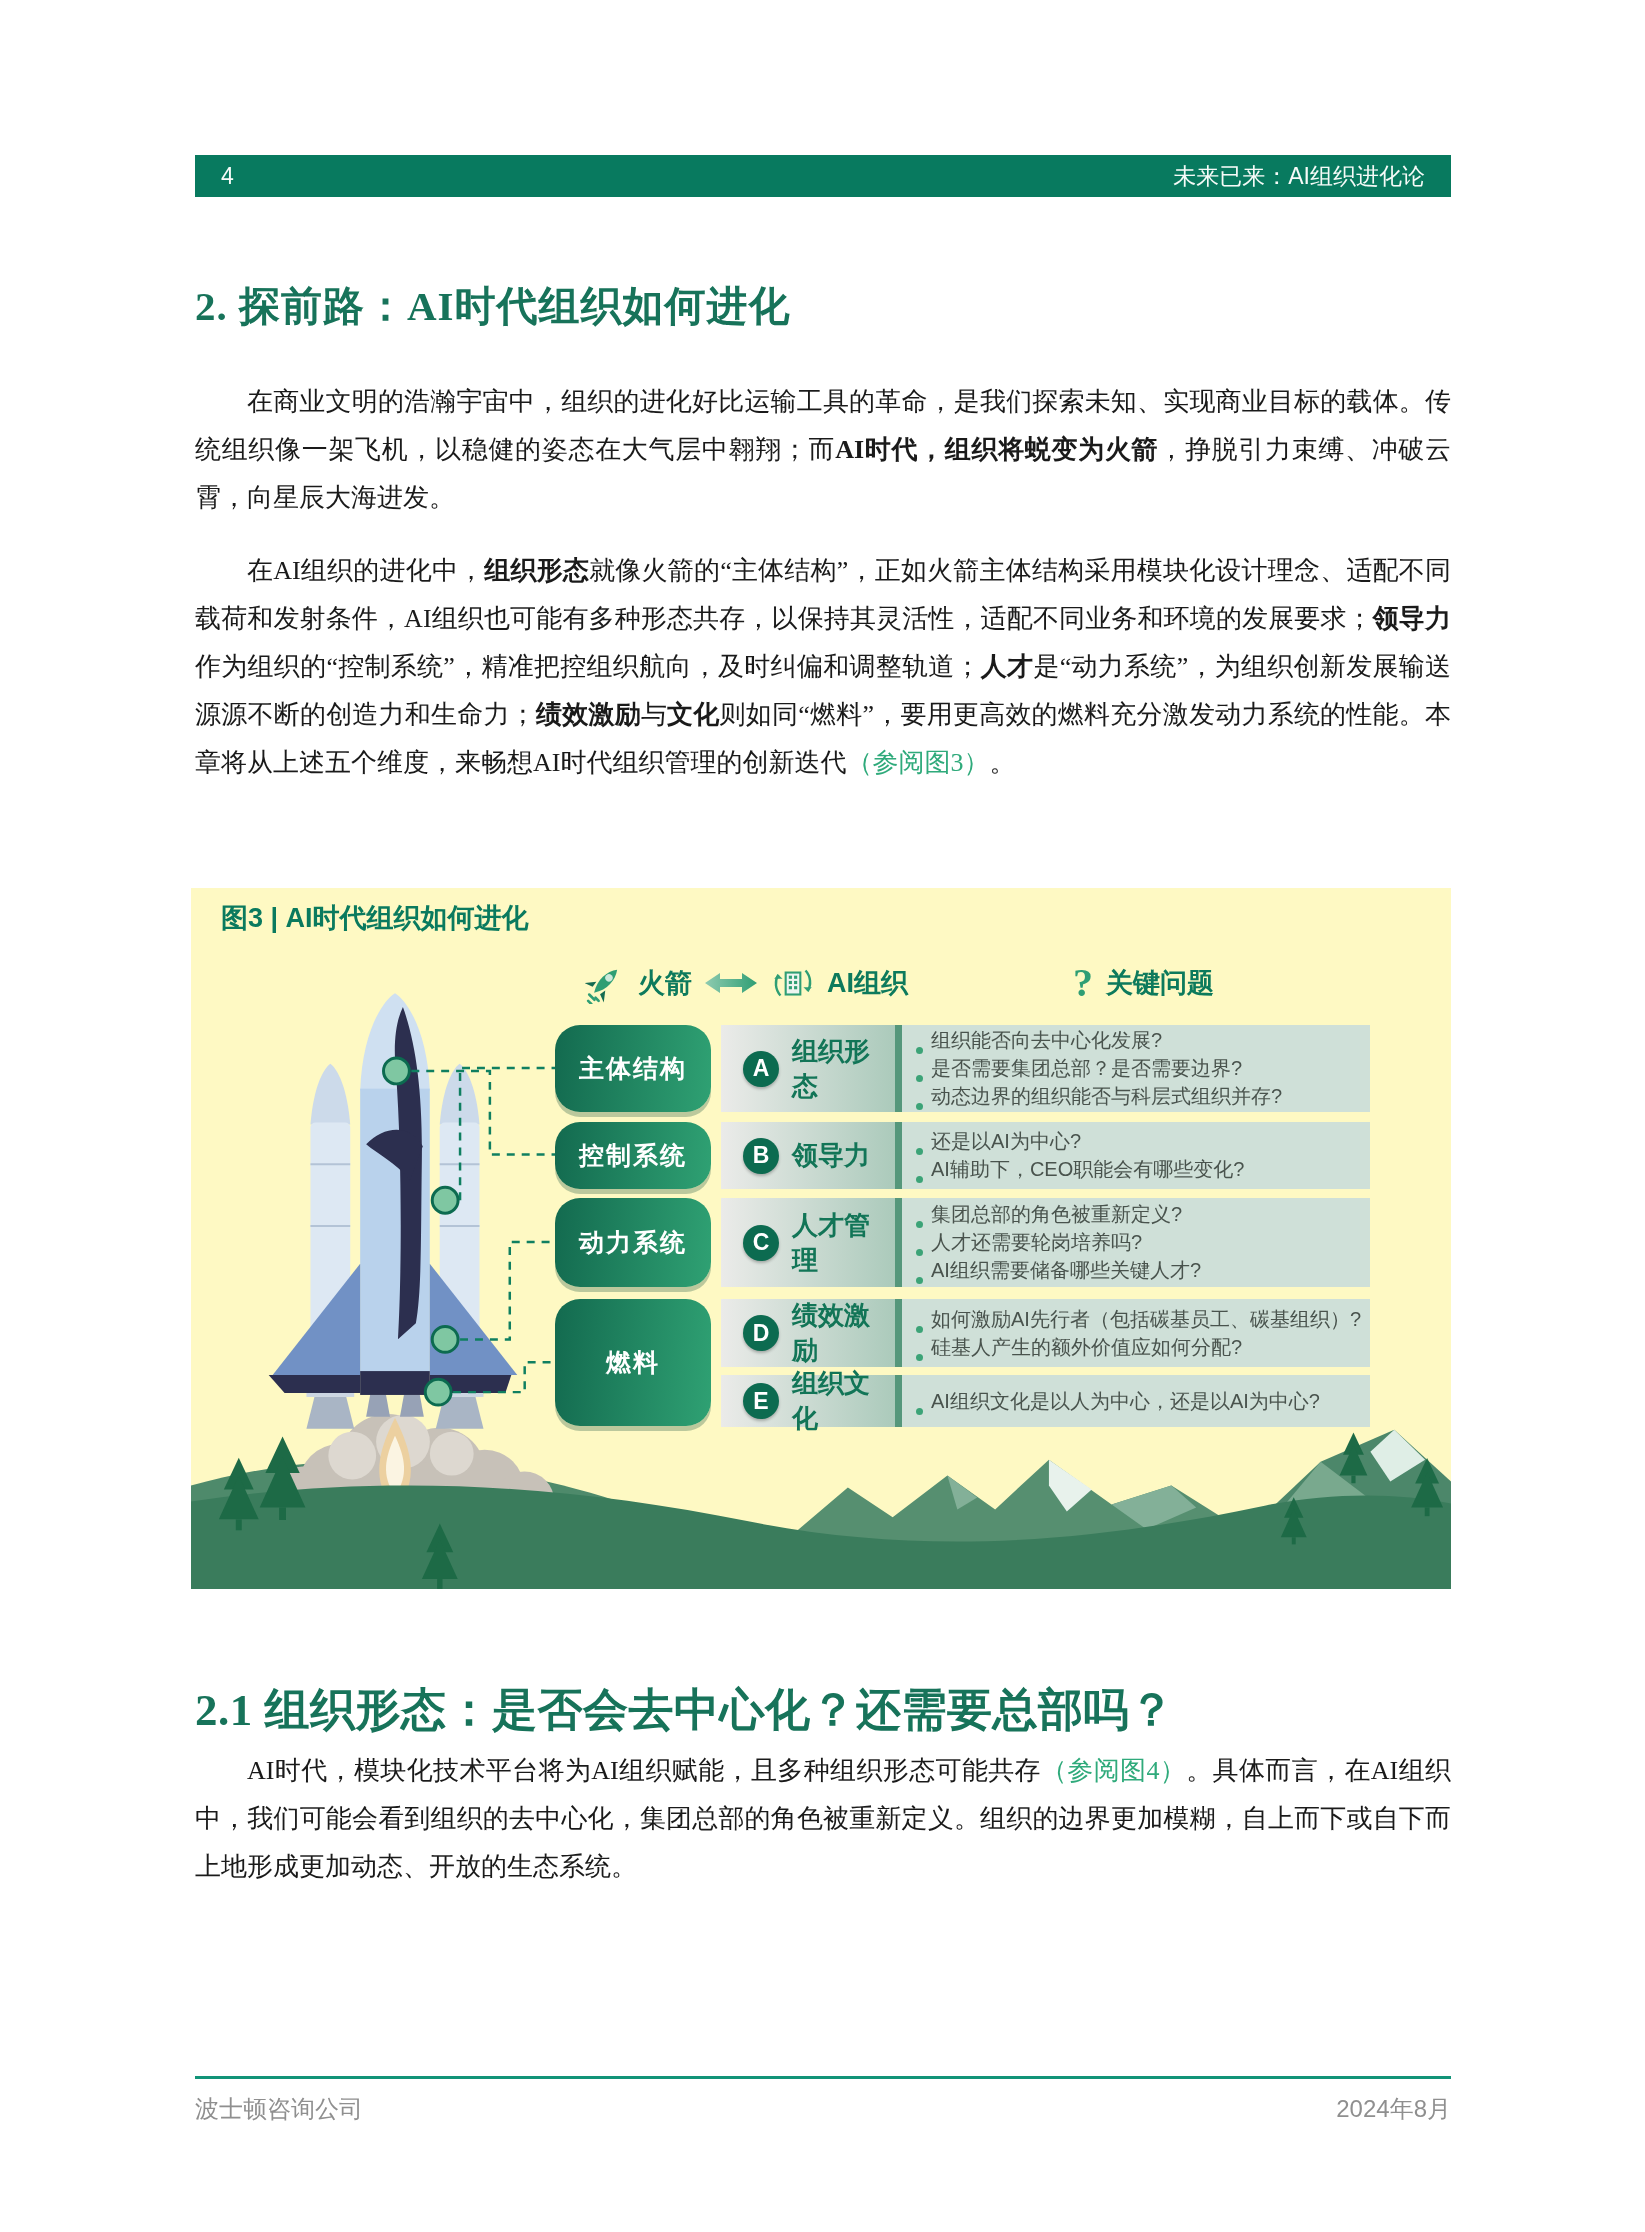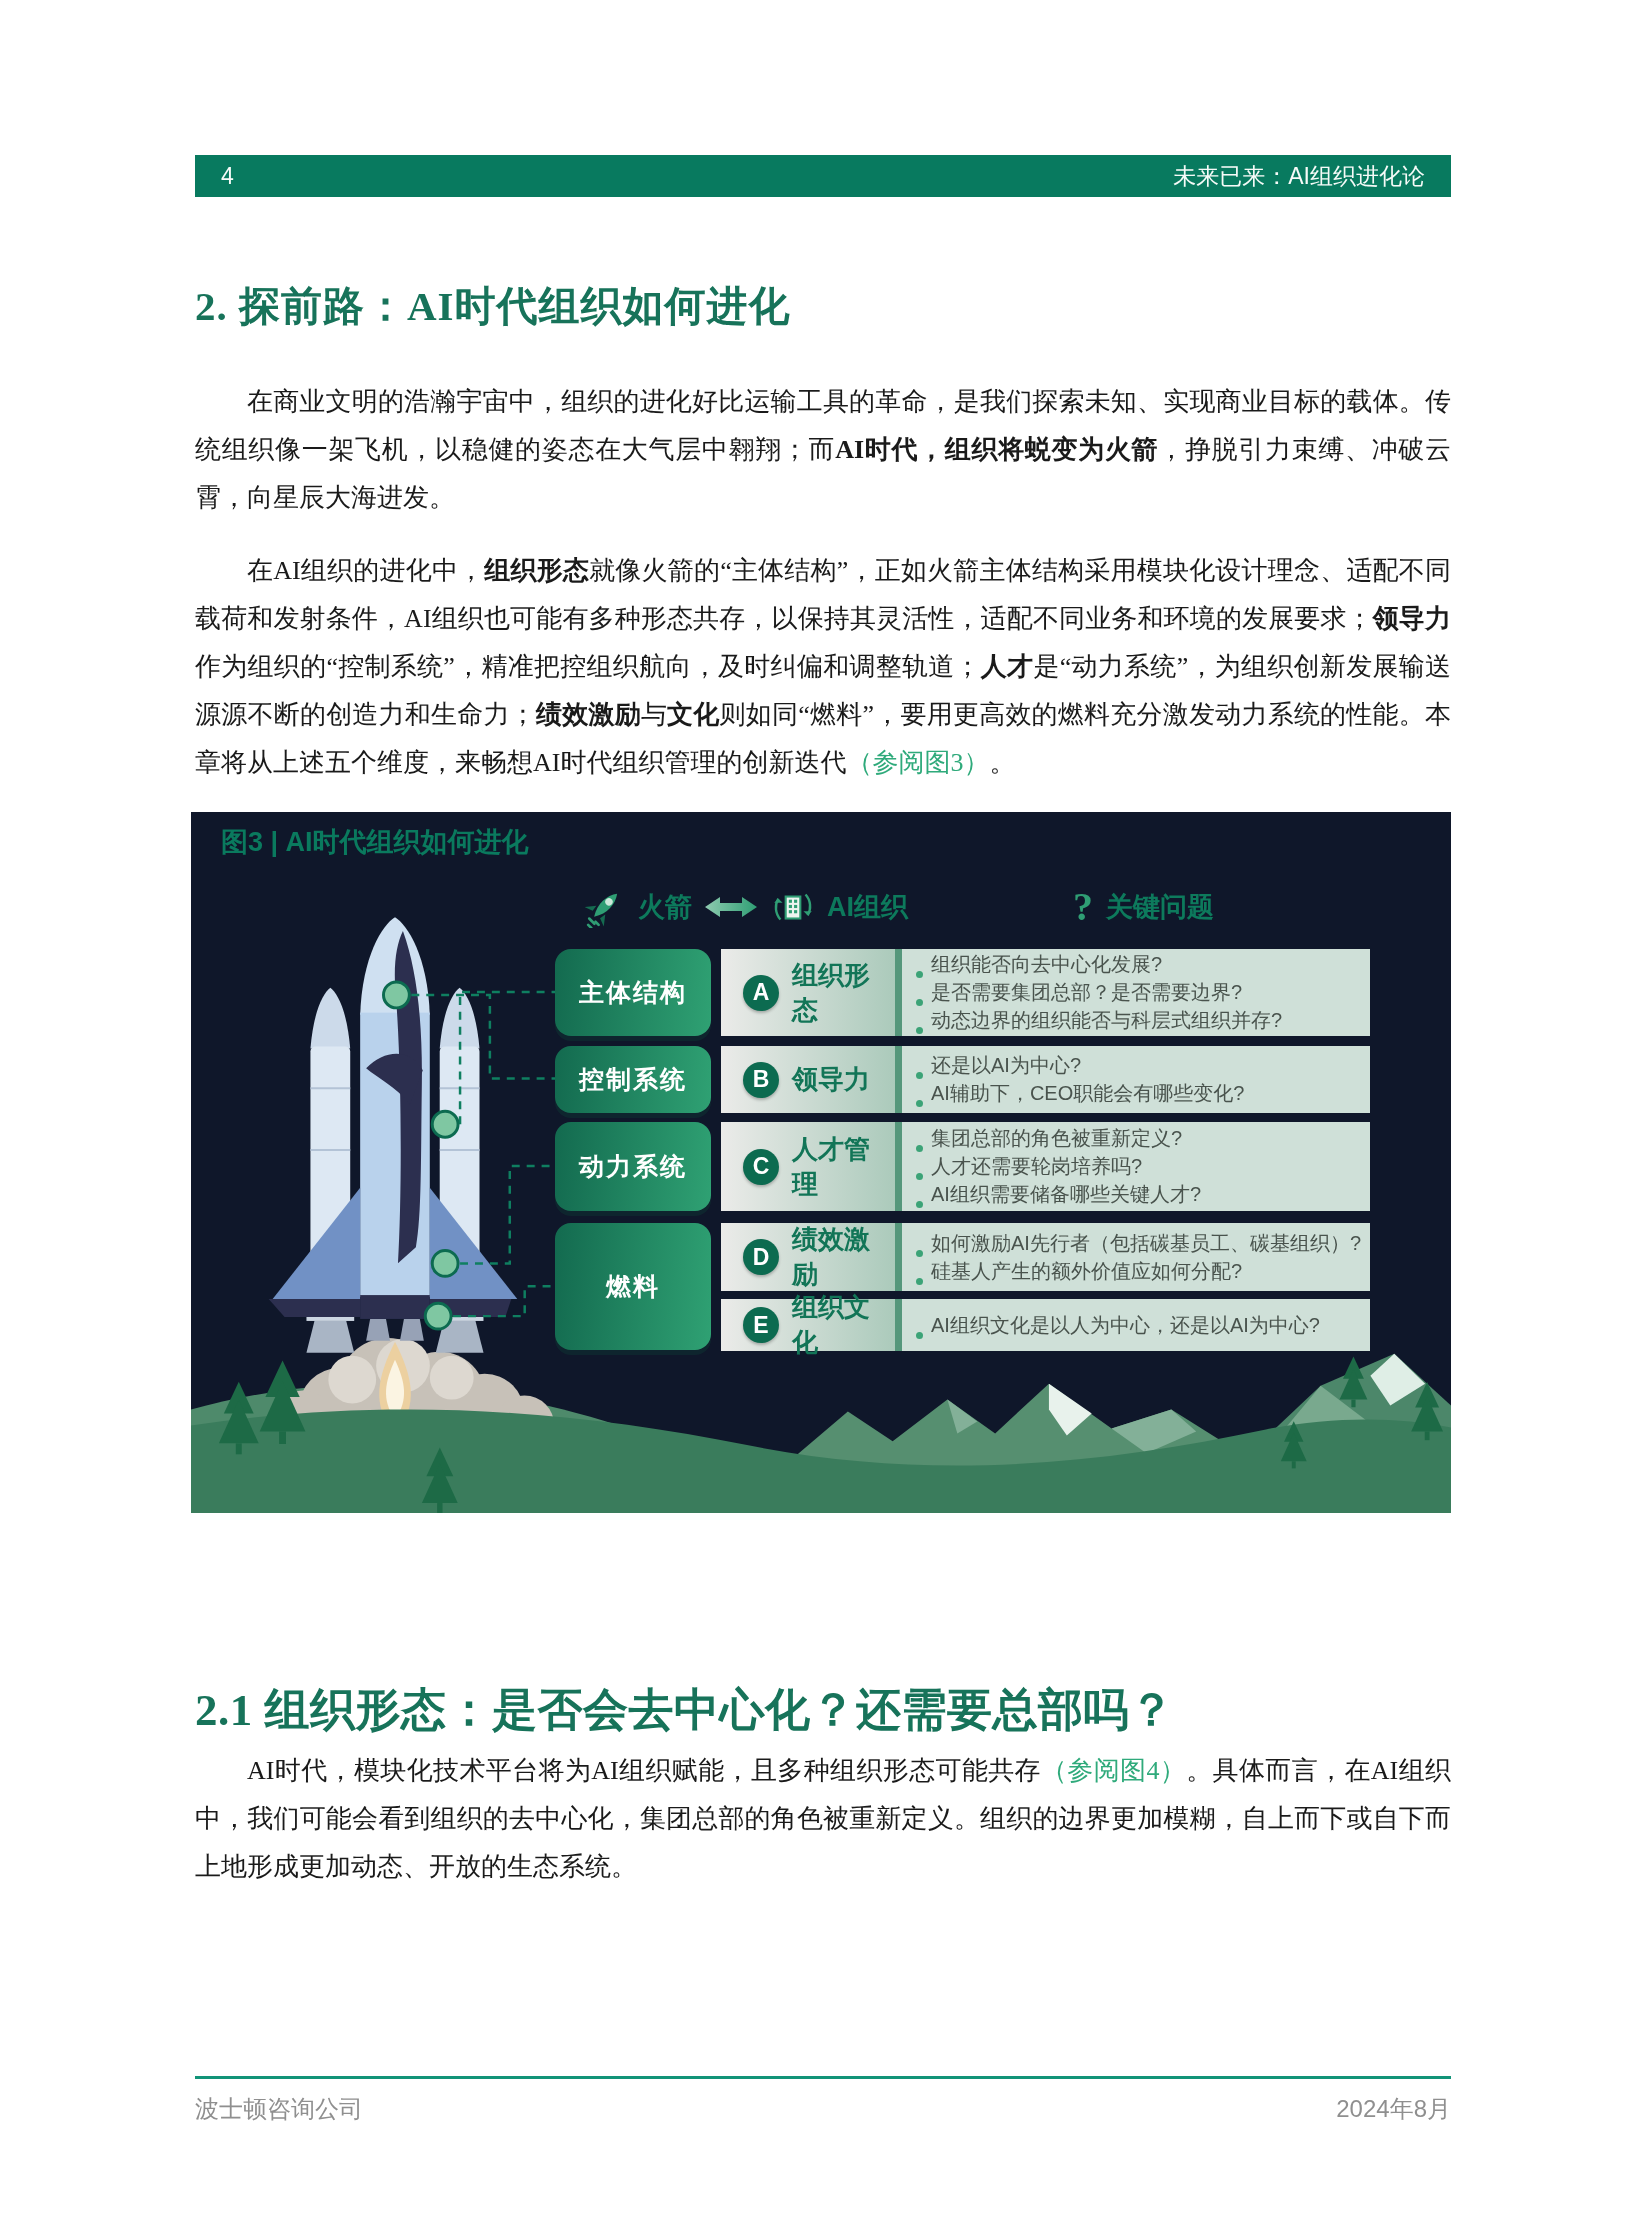--- a/index.html
+++ b/index.html
@@ -30,22 +30,22 @@
     font-size:26px; line-height:48px; text-align:justify; text-indent:2em;
     color:#1a1a1a;
   }
   .p1 { top:378px; }
   .p2 { top:547px; }
   .p3 { top:1747px; }
   .seg-bold { font-weight:bold;margin-top:12px; }
   .seg-green { color:#2faa7b; }
   
   .figure {
-    position:absolute; left:191px; top:812px; width:1260px; height:701px;
-    background:#0f172a; overflow:hidden;
+    position:absolute; left:191px; top:888px; width:1260px; height:701px;
+    background:#fef9c3; overflow:hidden;
     font-family:"Liberation Sans","DejaVu Sans",sans-serif;
   }
   .fig-title {
     position:absolute; left:30px; top:12px;
     font-size:27px; font-weight:bold; color:#0a7a5e;
   }
   .legend-left {
     position:absolute; left:394px; top:66px; height:58px;
     display:flex; align-items:center; gap:11px;
   }
@@ -58,21 +58,21 @@
     font-size:40px; font-weight:bold; color:#2f9e74;
     font-family:"Liberation Serif","DejaVu Serif",serif; line-height:1;
   }
   .landscape { position:absolute; left:0; bottom:0; }
   .rocket-svg { position:absolute; left:20px; top:85px; }
   .connectors { position:absolute; left:0; top:0; pointer-events:none; }
   
   .part-box {
     position:absolute; left:364px; width:156px;
     background:linear-gradient(95deg,#136a4f 0%,#2fa173 100%);
-    border-radius:16px; box-shadow:0 5px 0 rgba(15,77,58,0.28);
+    border-radius:25px; box-shadow:0 5px 0 rgba(15,77,58,0.28);
     display:flex; align-items:center; justify-content:center;
     color:#ffffff; font-size:25px; font-weight:bold; letter-spacing:2px;
   }
   .pb-a { top:137px; height:87px; }
   .pb-b { top:234px; height:67px; }
   .pb-c { top:310px; height:89px; }
   .pb-fuel { top:411px; height:127px; }
   
   .dim-cell {
     position:absolute; left:530px; width:181px;

